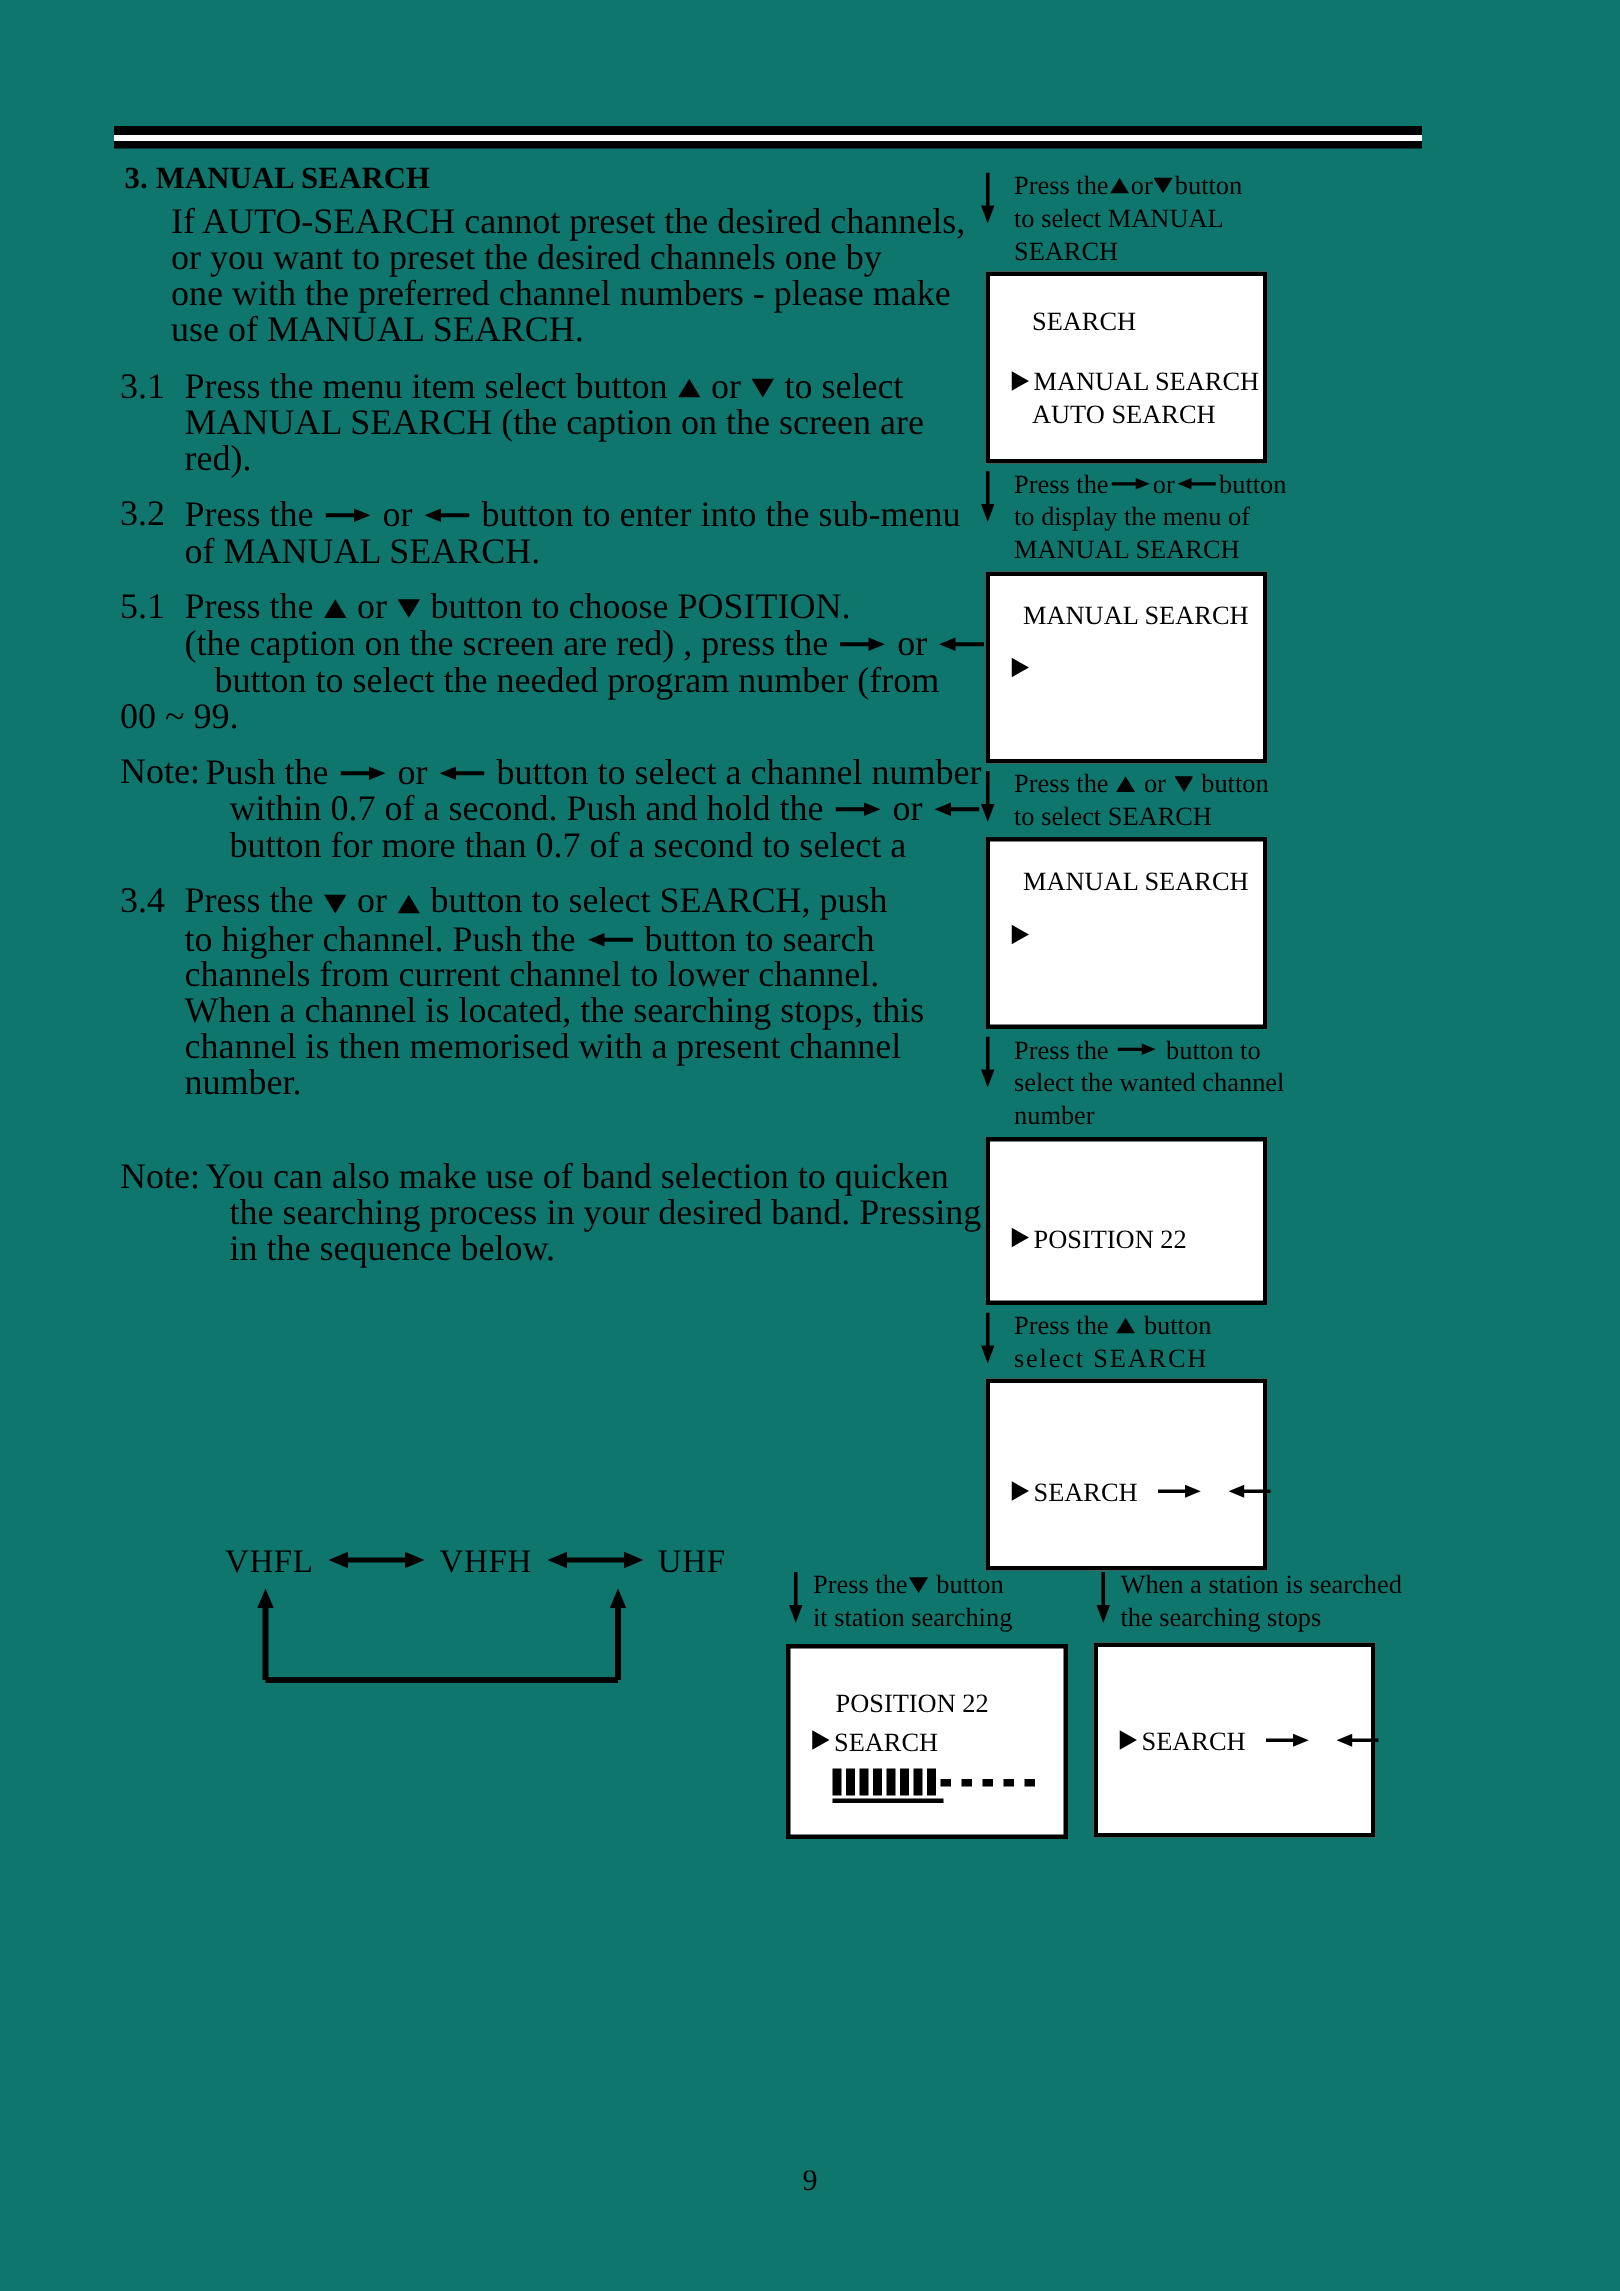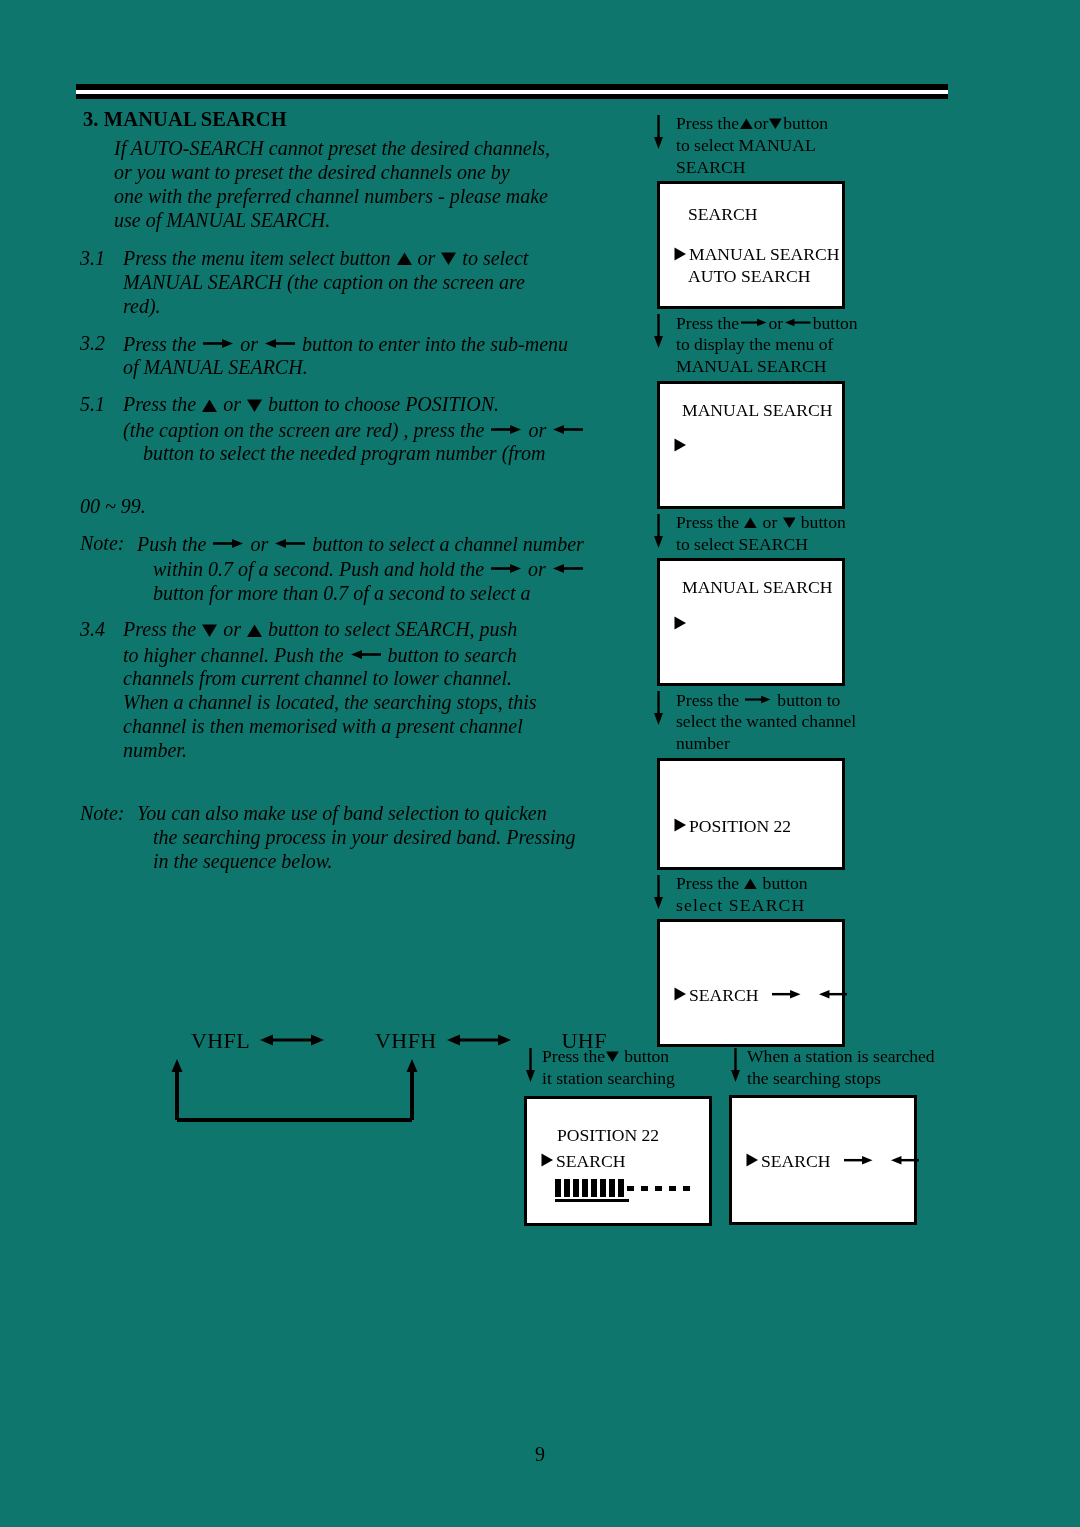--- a/index.html
+++ b/index.html
@@ -48,24 +48,23 @@
     width: 560px;
   }
   .sec-title {
     font-weight: bold;
     font-size: 20.5px;
     letter-spacing: 0.1px;
     margin: 0 0 6px 0;
     padding-left: 3px;
   }
   .para {
-    font-size: 20px;
+    font-size: 24px;
     line-height: 23.9px;
     margin: 0 0 4px 0;
-    font-style: italic;
   }
   .para.intro {
     padding-left: 34px;
     text-indent: 0;
     margin-top: 6px;
     margin-bottom: 14px;
   }
   .numbered {
     position: relative;
     padding-left: 43px;
@@ -82,21 +81,21 @@
     padding-left: 73px;
     margin-bottom: 13px;
   }
   .noted > .num {
     position: absolute;
     left: 0;
     top: 0;
   }
   .ln { display: block; white-space: nowrap; }
   .ln.ind1 { padding-left: 20px; }
-  .ln.outd { margin-left: -43px; margin-top: 29px; }
+  .ln.outd { margin-left: -43px; }
   .ln.outd2 { margin-left: -73px; }
 
   
   .arw {
     display: inline-block;
     vertical-align: 0.04em;
     margin: 0 2px;
   }
   .tri {
     display: inline-block;
@@ -115,21 +114,21 @@
   .band-labels {
     position: absolute;
     left: 0;
     top: 0;
     width: 300px;
     display: flex;
     align-items: center;
     font-size: 22px;
     letter-spacing: 0.4px;
   }
-  .band-labels .bl { white-space: nowrap; margin-left: 41px; }
+  .band-labels .bl { white-space: nowrap; }
 
   
   .flow {
     position: absolute;
     left: 648px;
     top: 113px;
     width: 300px;
   }
   .step {
     position: relative;

